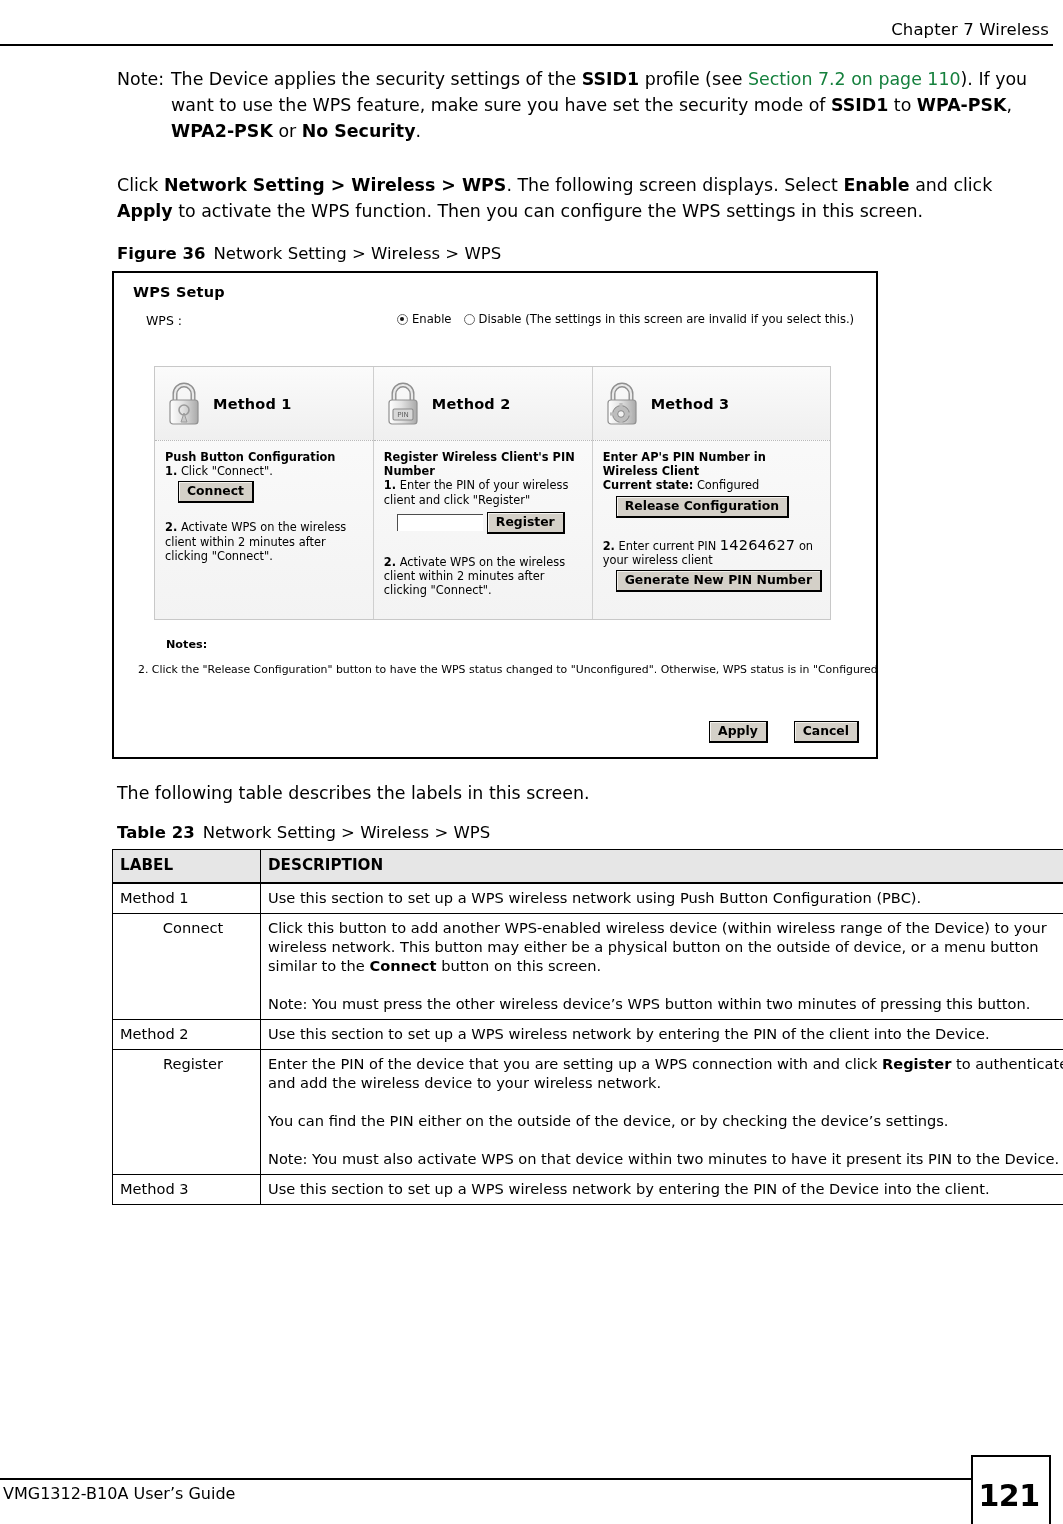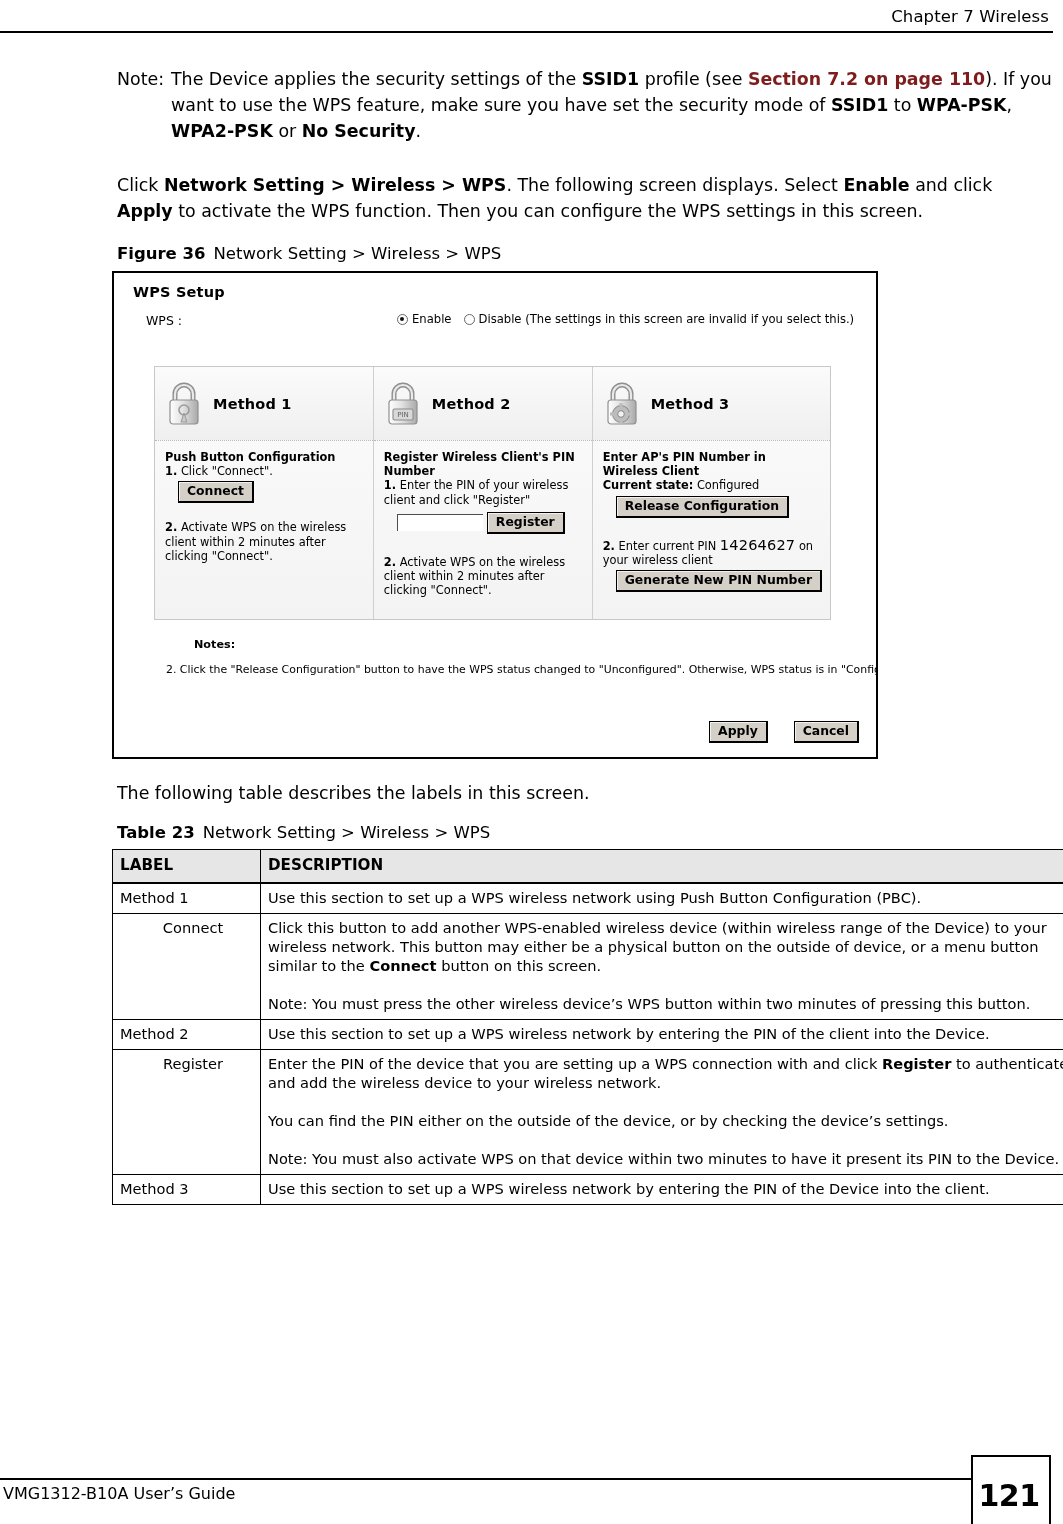--- a/index.html
+++ b/index.html
@@ -12,21 +12,21 @@
     height: 1524px;
     position: relative;
     font-family: "DejaVu Sans", "Liberation Sans", sans-serif;
     color: #000000;
     overflow: hidden;
   }
 
   
   .page-header {
     position: absolute;
-    top: 5px;
+    top: 18px;
     left: 0;
     width: 1063px;
     height: 30px;
   }
   .page-header .hdr-text {
     position: absolute;
     right: 14px;
     top: 2px;
     font-size: 16.5px;
     letter-spacing: 0.1px;
@@ -50,21 +50,21 @@
   }
   .note-block .note-label {
     position: absolute;
     left: 0;
     top: 0;
   }
   .note-block .note-body {
     margin-left: 54px;
     display: block;
   }
-  .link { color: #7f1d1d; font-weight: bold; }
+  .link { color: #15803d; }
   .b { font-weight: bold; }
 
   .para-click {
     position: absolute;
     left: 117px;
     top: 172px;
     width: 935px;
     font-size: 17.4px;
     line-height: 26px;
   }
@@ -212,21 +212,20 @@
     font-size: 14.5px;
     letter-spacing: 0.2px;
   }
 
   .notes-wrap {
     position: absolute;
     left: 24px;
     top: 363px;
     font-size: 10.9px;
     line-height: 17.5px;
-    margin-left: 28px;
   }
   .notes-wrap .notes-hd {
     font-weight: bold;
     font-size: 11.2px;
     margin-left: 28px;
     margin-bottom: 7px;
   }
   .notes-wrap .note-line { white-space: nowrap; }
 
   .fig-actions {

